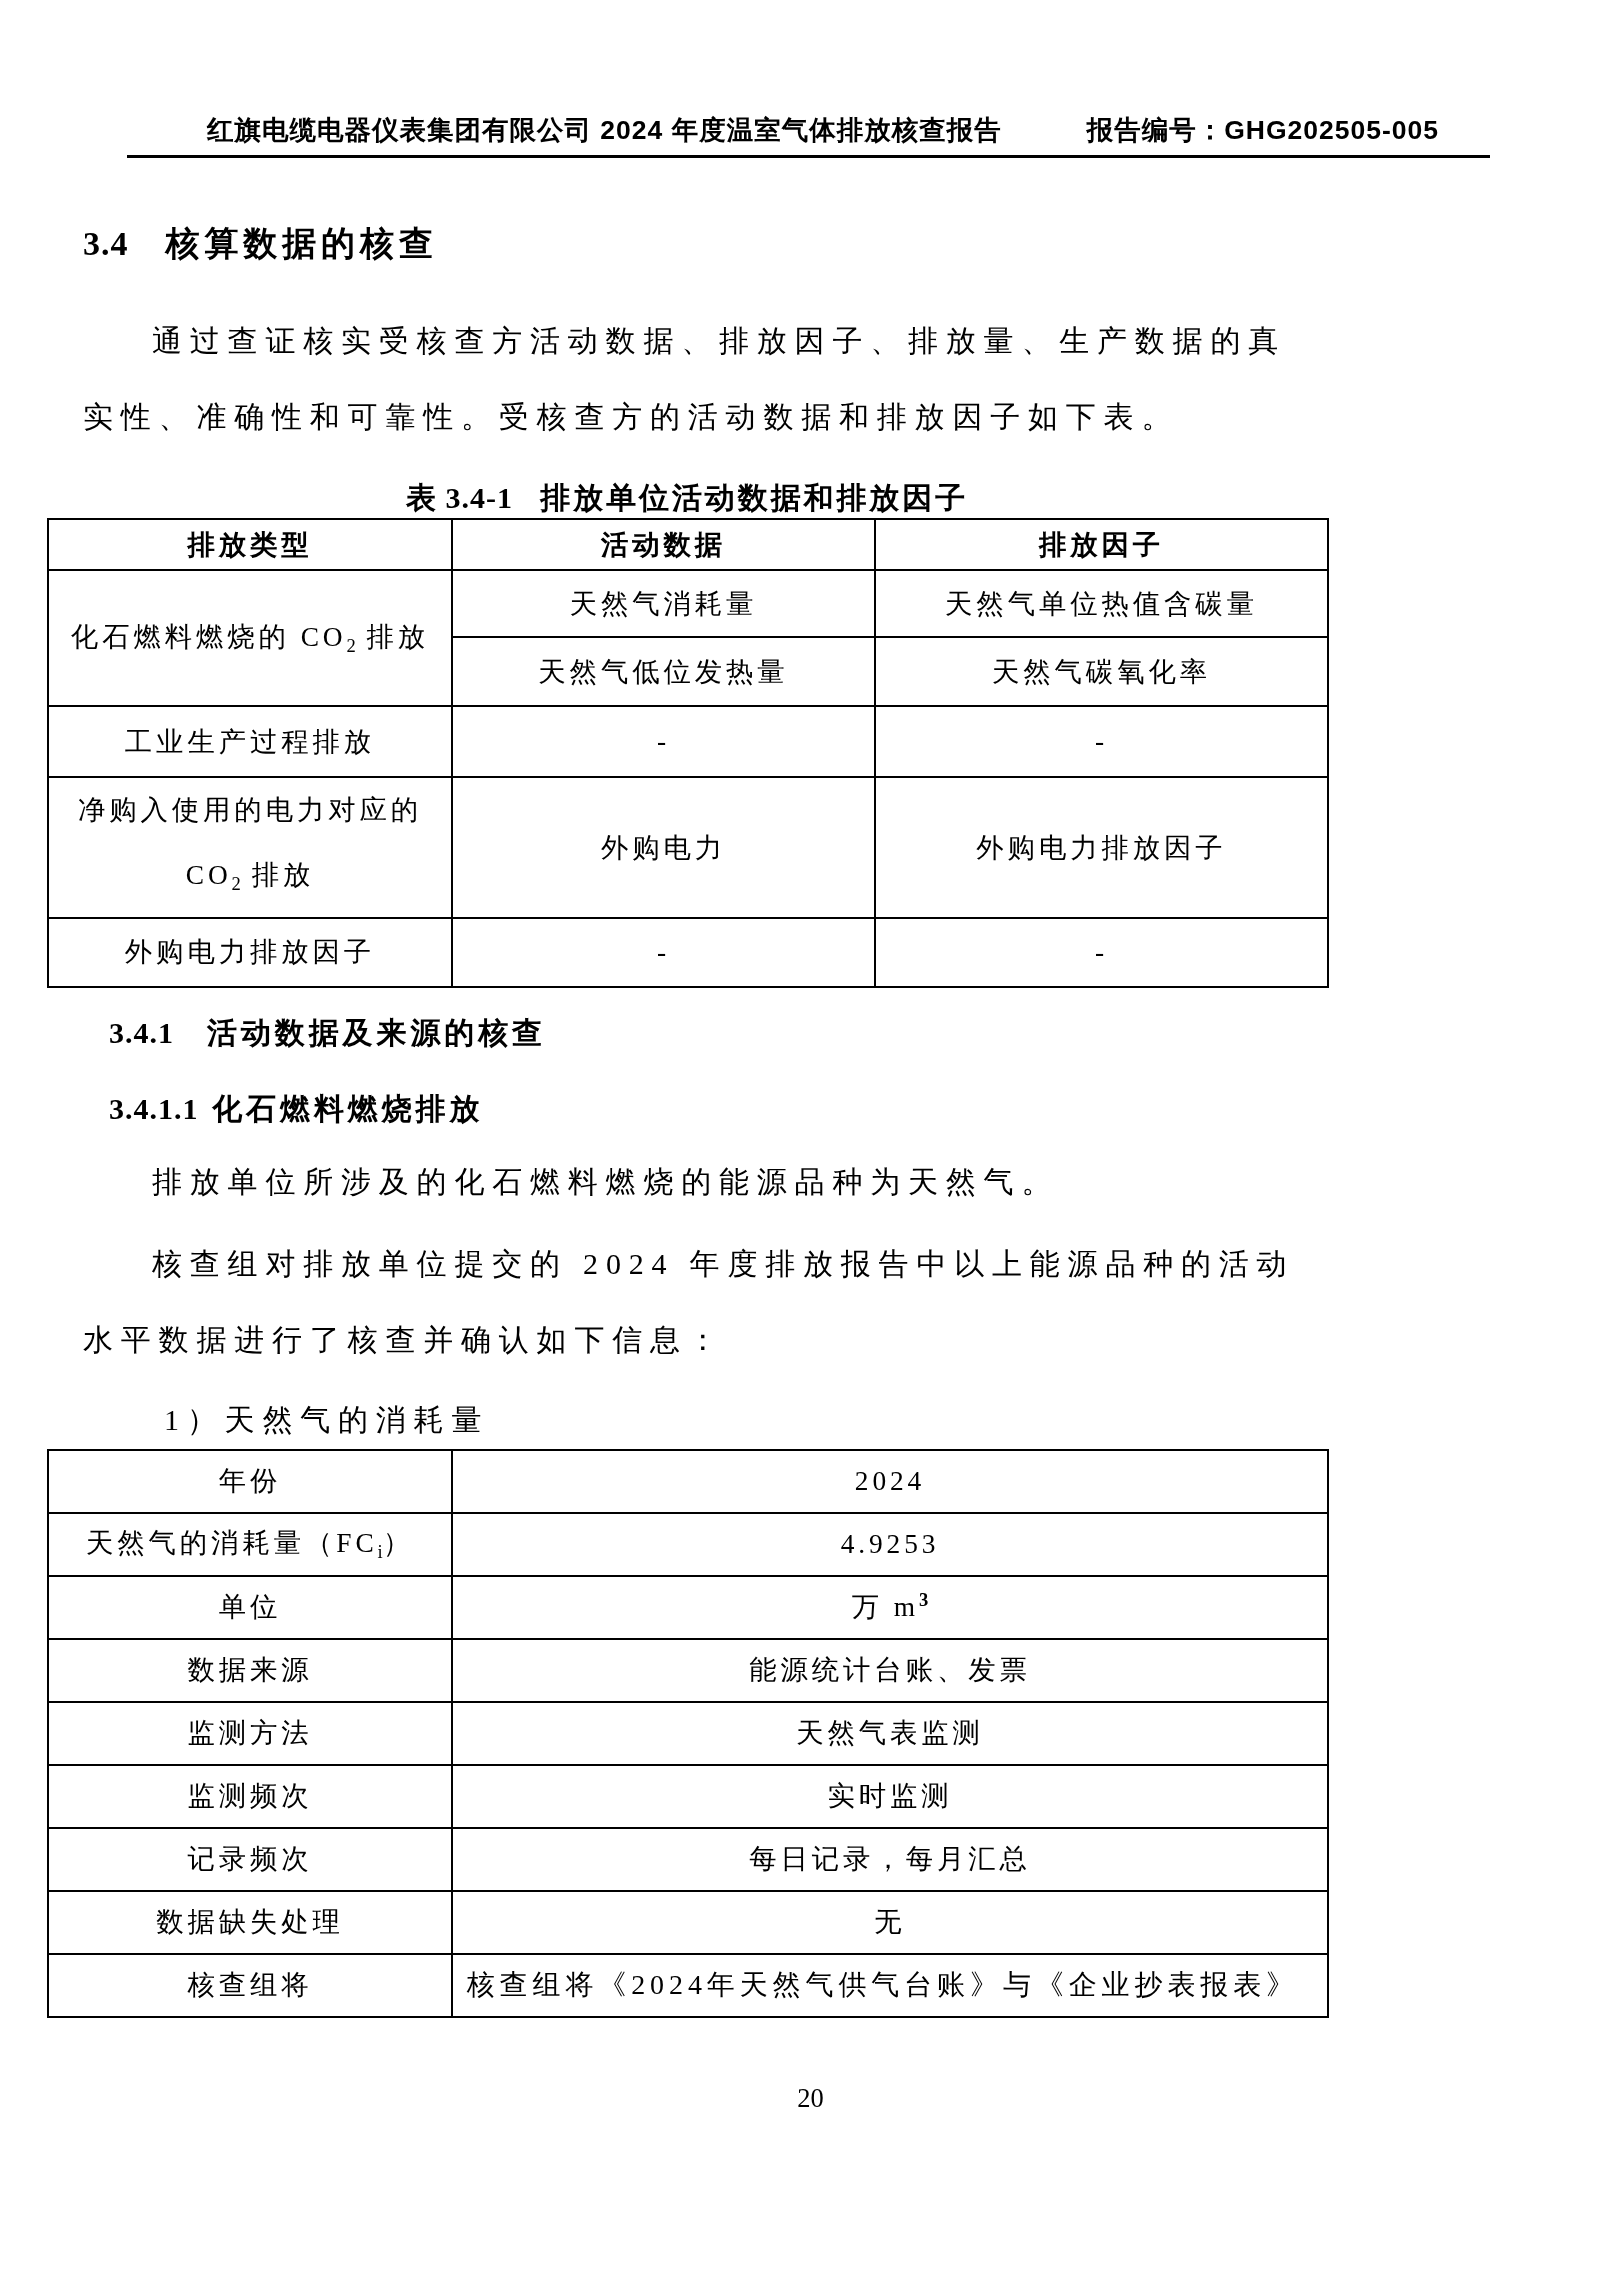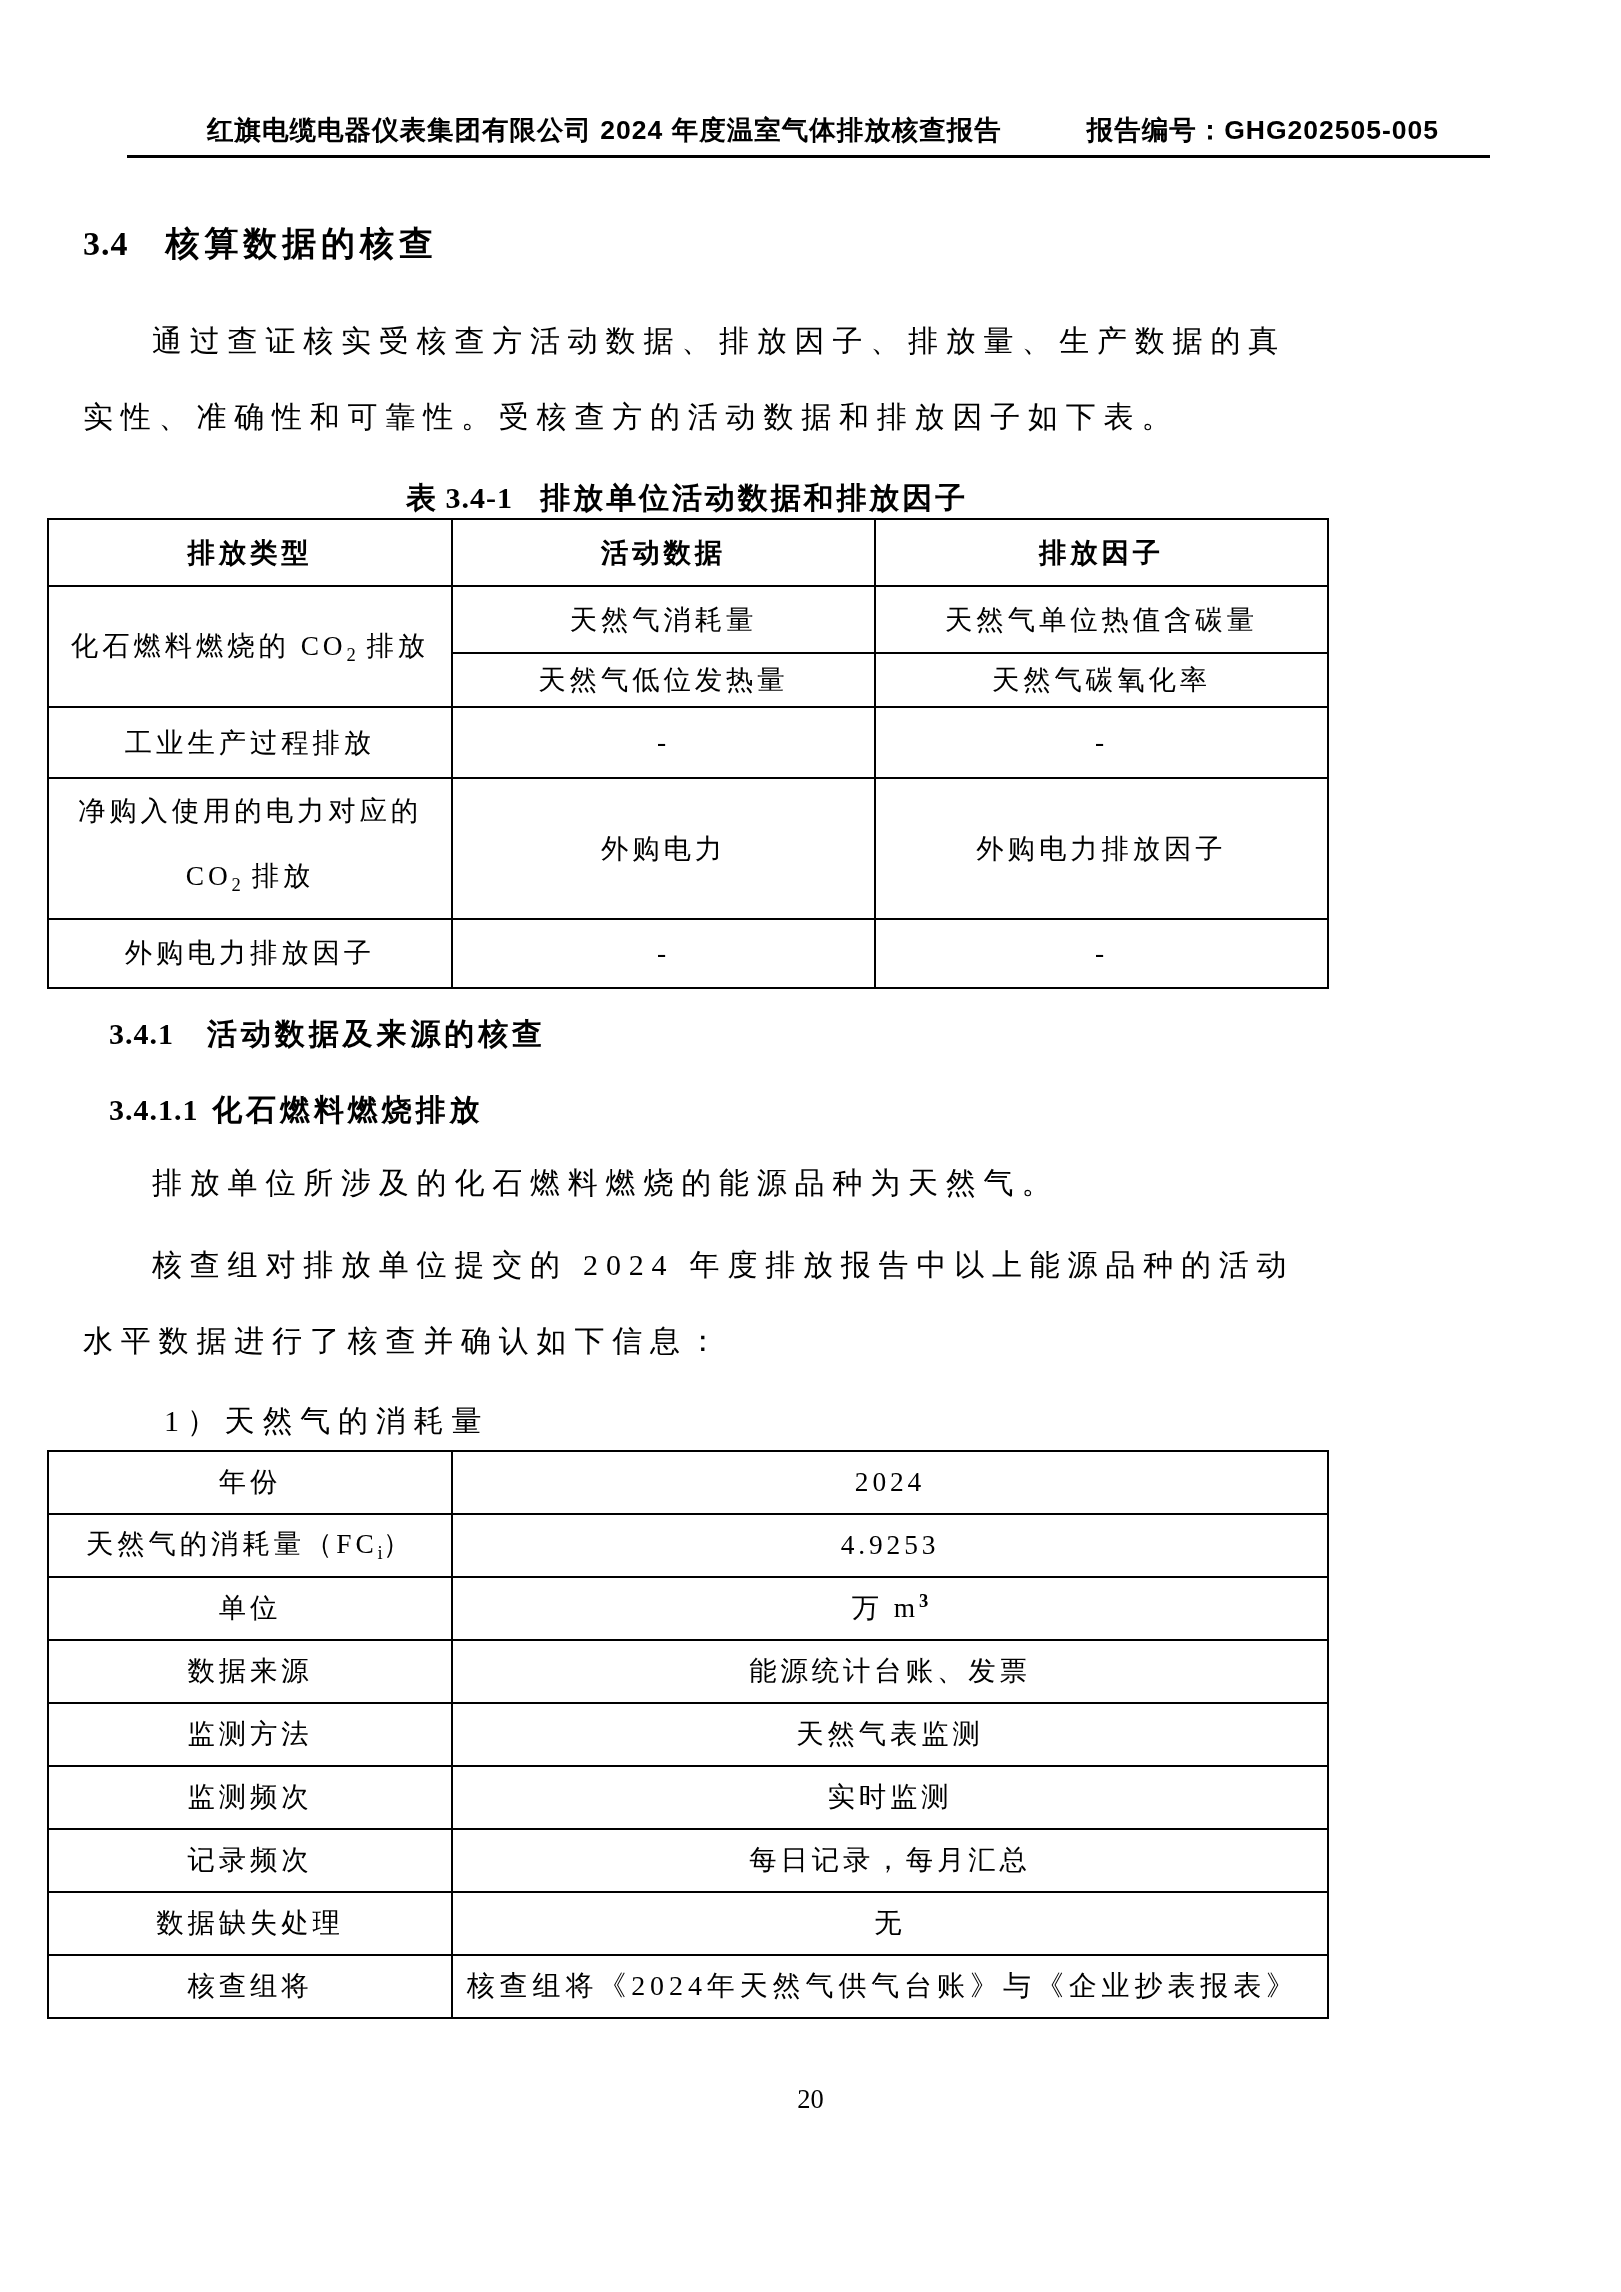--- a/index.html
+++ b/index.html
@@ -98,23 +98,23 @@
     border: 2px solid #000000;
     padding: 0;
     text-align: center;
     vertical-align: middle;
     font-size: 27.4px;
     letter-spacing: 3.9px;
     font-weight: normal;
     overflow: hidden;
   }
   .doc-table th { font-weight: bold; border-bottom: 2.9px solid #000000; }
-  .t1-hdr  { height: 67px; }
+  .t1-hdr  { height: 51px; }
   .t1-r1a  { height: 67px; }
-  .t1-r1b  { height: 54px; }
+  .t1-r1b  { height: 69px; }
   .t1-r2   { height: 71px; }
   .t1-r3   { height: 137px; }
   .t1-r4   { height: 69px; }
   .two-line div { line-height: 65px; }
   .t2-row  { height: 63px; }
   td.cell-left {
     text-align: left;
     padding-left: 13.7px;
     letter-spacing: 4.9px;
     font-size: 28px;

